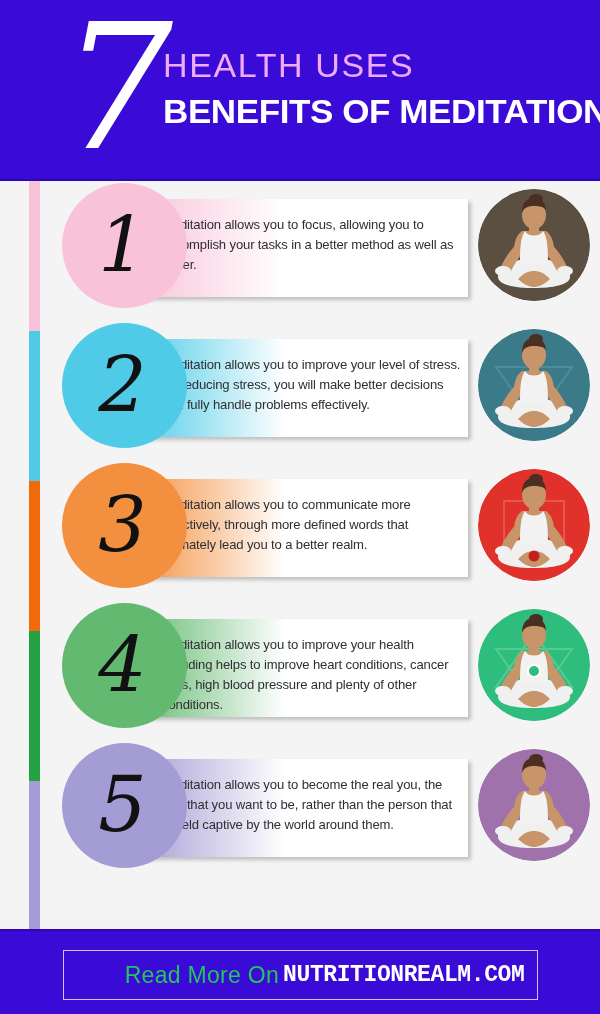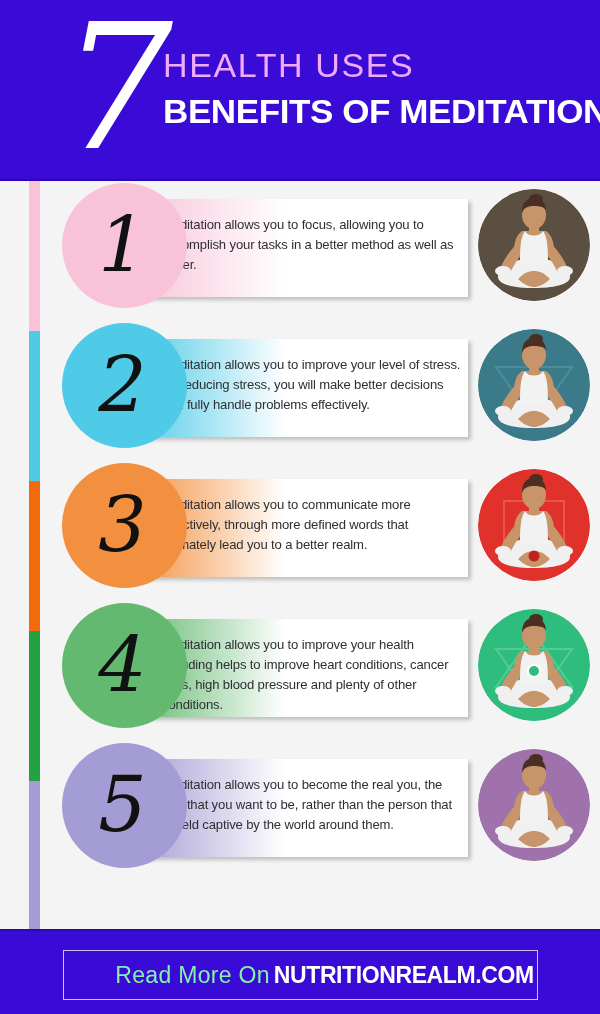--- a/index.html
+++ b/index.html
@@ -147,34 +147,34 @@
   .footer-box {
     position: absolute;
     left: 63px; top: 19px;
     width: 475px; height: 50px;
     border: 1px solid rgba(255,255,255,0.75);
     display: flex;
     align-items: center;
     justify-content: center;
   }
   .footer-read {
-    color: #86efac;
+    color: #22c55e;
     font-size: 23px;
     font-weight: 300;
     letter-spacing: 0.3px;
     font-family: "Liberation Sans", sans-serif;
     margin-left: 48px;
   }
   .footer-domain {
     color: #ffffff;
     font-size: 23px;
     font-weight: 700;
     letter-spacing: -0.4px;
     margin-left: 4px;
-    font-family: Liberation Sans, sans-serif;
+    font-family: Liberation Mono, monospace;
   }
   .hr-top {
     position: absolute; left: 0; top: 179px;
     width: 600px; height: 2px; background: #2e06b4;
   }
   .hr-bot {
     position: absolute; left: 0; top: 929px;
     width: 600px; height: 2px; background: #2e06b4;
   }
 </style>

